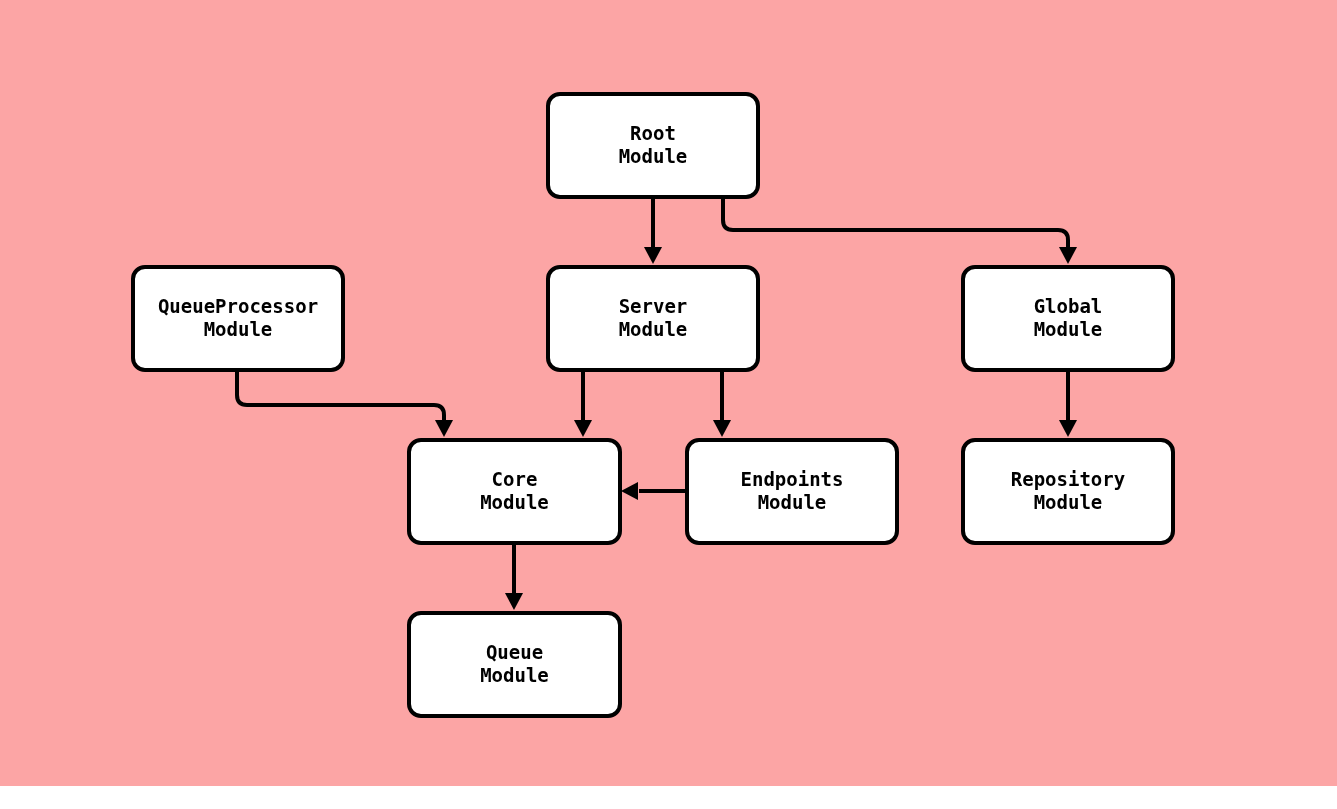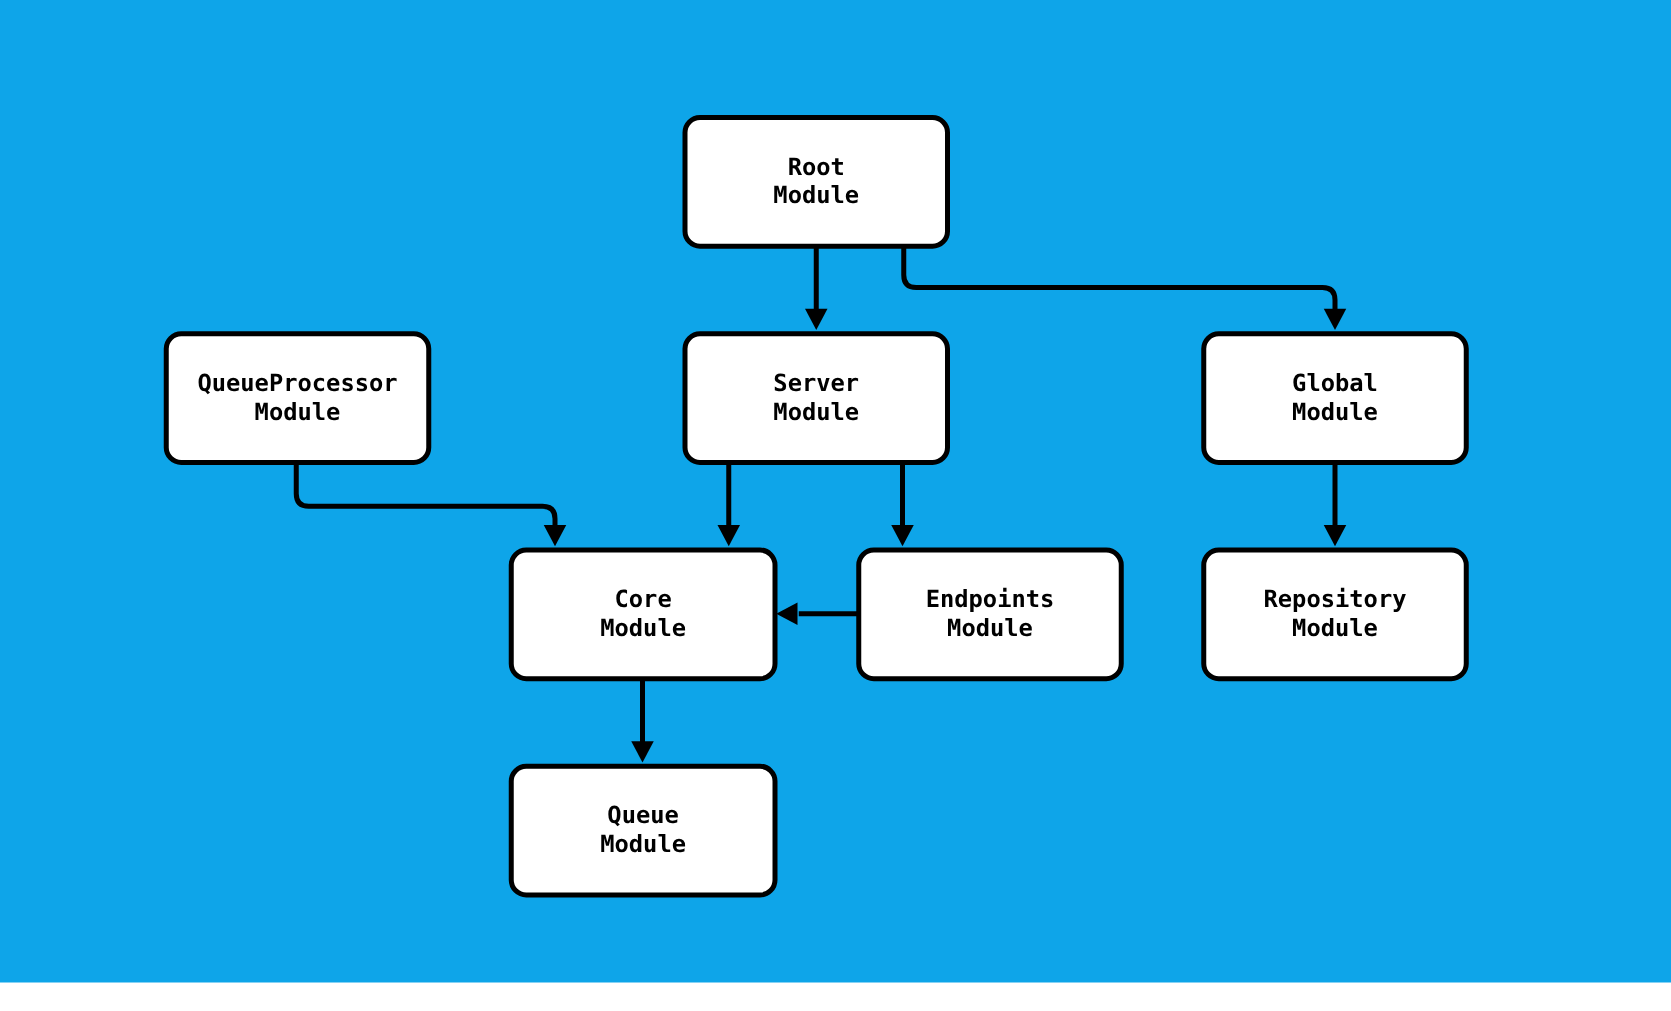--- a/index.html
+++ b/index.html
@@ -10,21 +10,21 @@
   body {
     width: 1337px;
     height: 809px;
     font-family: "DejaVu Sans Mono", "Liberation Mono", monospace;
     overflow: hidden;
   }
   #diagram-canvas {
     position: relative;
     width: 1337px;
     height: 786px;
-    background: #0ea5e9;
+    background: #fca5a5;
   }
   #diagram-svg {
     position: absolute;
     top: 0;
     left: 0;
     width: 1337px;
     height: 809px;
     display: block;
   }
   .node-box {

